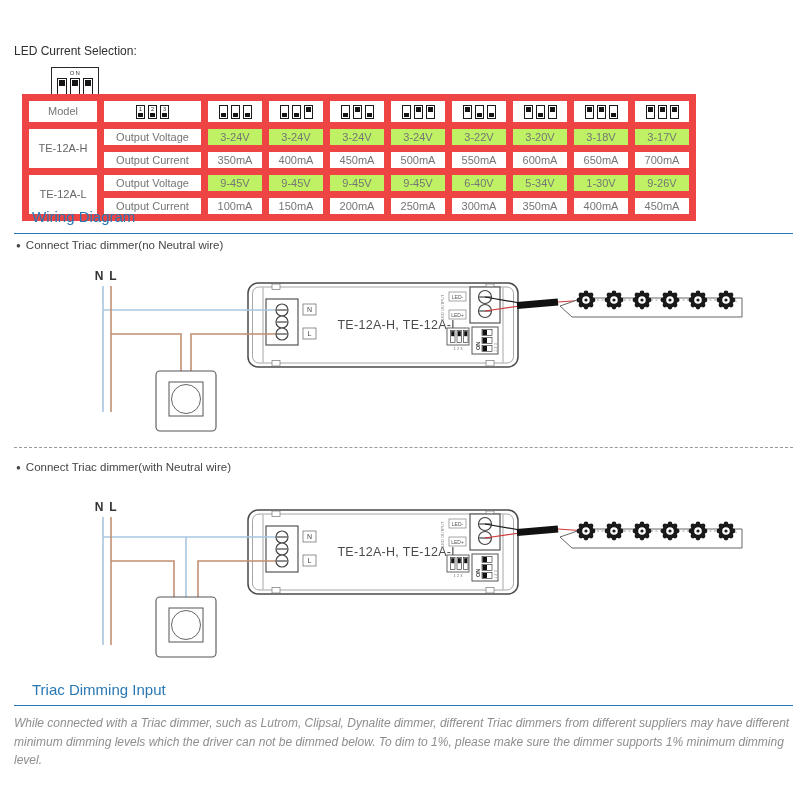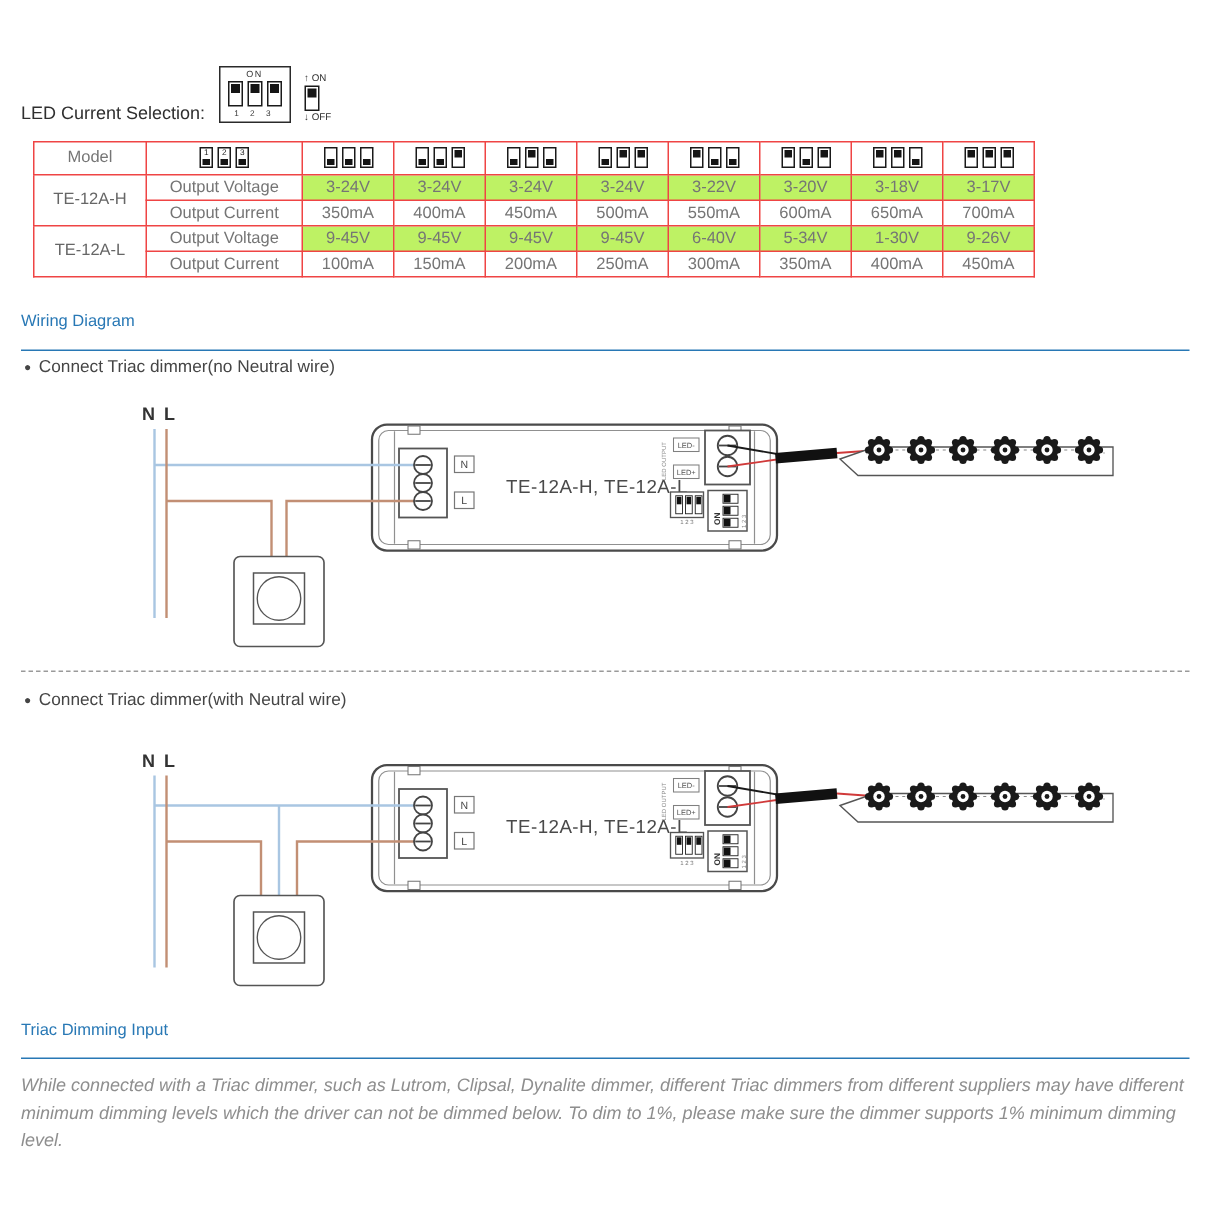--- a/index.html
+++ b/index.html
@@ -1,44 +1,44 @@
 <!DOCTYPE html>
 <html><head>
 <meta charset="utf-8">
 <style>
   html,body{margin:0;padding:0;background:#fff;}
   .page{position:relative;width:808px;height:808px;background:#fff;overflow:hidden;
         font-family:"Liberation Sans",sans-serif;}
   
-  .led-sel{position:absolute;left:14px;top:44px;display:flex;align-items:flex-end;gap:9px;}
+  .led-sel{position:absolute;left:14px;top:44px;display:flex;align-items:center;gap:9px;flex-direction:column;}
   .led-sel-label{font-size:12px;color:#2f2f2f;}
   .dipbox{border:1px solid #2a2a2a;padding:2px 5px 1px;text-align:center;background:#fff;}
   .dipbox-on{font-size:6px;color:#333;letter-spacing:1px;line-height:7px;}
   .dipbox-nums{font-size:5.5px;color:#333;letter-spacing:3px;line-height:7px;margin-top:1px;}
   .dip-legend{display:flex;flex-direction:column;align-items:flex-start;gap:1px;}
   .legend-line{font-size:6.5px;color:#2f2f2f;line-height:7px;white-space:pre;}
   
   .dip-row{display:inline-flex;gap:3px;align-items:center;justify-content:center;vertical-align:middle;}
   .sw{width:7px;height:12px;border:1px solid #1a1a1a;background:#fff;position:relative;display:inline-block;}
   .sw.up::after{content:"";position:absolute;top:1px;left:1px;right:1px;height:4.5px;background:#151515;}
   .sw.down::after{content:"";position:absolute;bottom:1px;left:1px;right:1px;height:4.5px;background:#151515;}
   .dip-lg .sw{width:8px;height:15px;}
   .dip-lg .sw.up::after{height:6px;}
   .nsw{width:7px;height:12px;border:1px solid #1a1a1a;background:#fff;position:relative;display:inline-block;}
   .nsw .num{position:absolute;top:0;left:0;right:0;height:6px;font-size:5.5px;line-height:6px;text-align:center;color:#222;}
   .nsw::after{content:"";position:absolute;bottom:1px;left:1px;right:1px;height:4px;background:#151515;}
   
   table.spec{position:absolute;left:22px;top:94px;border-collapse:collapse;table-layout:fixed;}
-  table.spec td{border:1px solid #ef4444;font-size:11px;color:#757575;text-align:center;
+  table.spec td{border:7px solid #ef4444;font-size:11px;color:#757575;text-align:center;
                 padding:0;height:16px;line-height:15px;background:#fff;}
   table.spec tr.hrow td{height:21px;}
   table.spec td.shade{background:#bef264;}
   table.spec td.model{color:#666;}
   
-  .sec-h{position:absolute;left:14px;font-size:11px;color:#2878b5;}
+  .sec-h{position:absolute;left:32px;font-size:15px;color:#2878b5;}
   .rule-blue{position:absolute;left:14px;right:15px;border-top:1px solid #2878b5;}
   .rule-dashed{position:absolute;left:14px;right:15px;border-top:1px dashed #9a9a9a;}
   .cap{position:absolute;left:16px;font-size:11.5px;color:#454545;}
   .cap .dot{font-size:8px;vertical-align:1px;margin-right:5px;}
   .body-text{position:absolute;left:14px;top:714px;width:780px;font-size:12px;color:#8e8e8e;line-height:1.55;font-style:italic;}
   
   .diag{position:absolute;left:0;}
   svg text{font-family:"Liberation Sans",sans-serif;}
   .t4{font-size:4px;fill:#888;}
   .t4m{font-size:4px;fill:#777;text-anchor:middle;}

